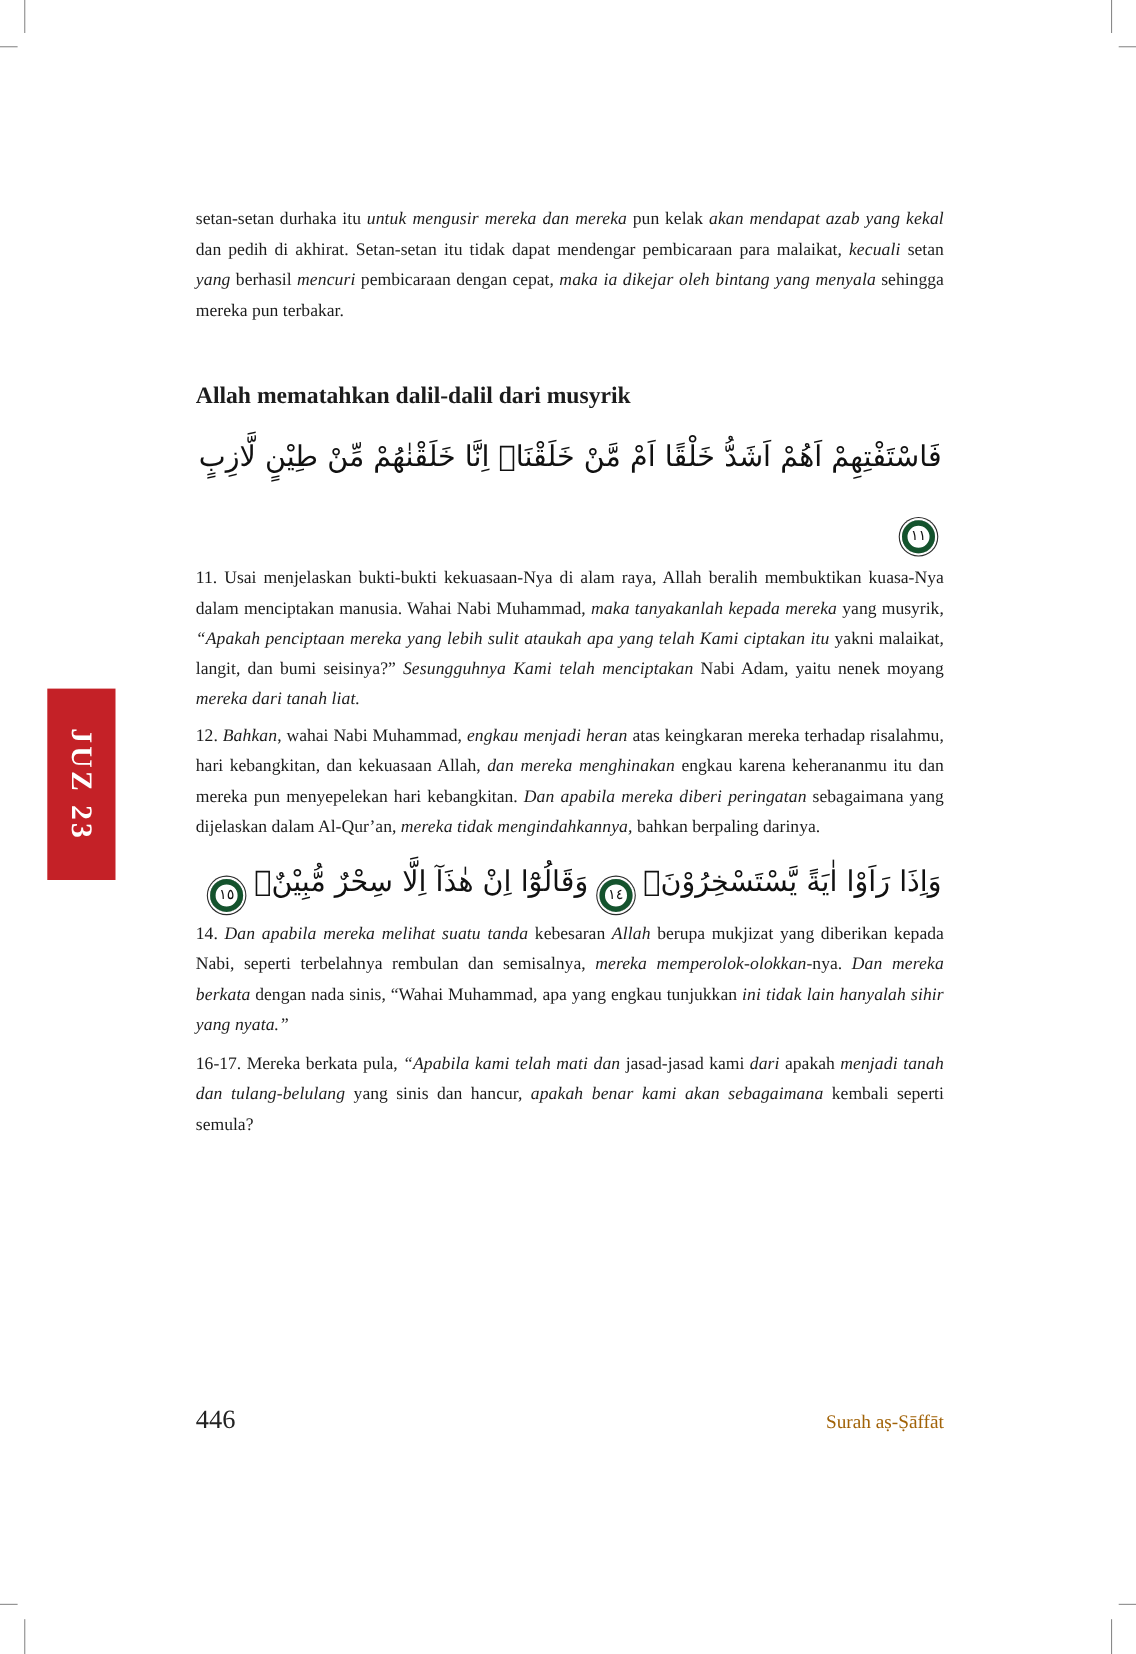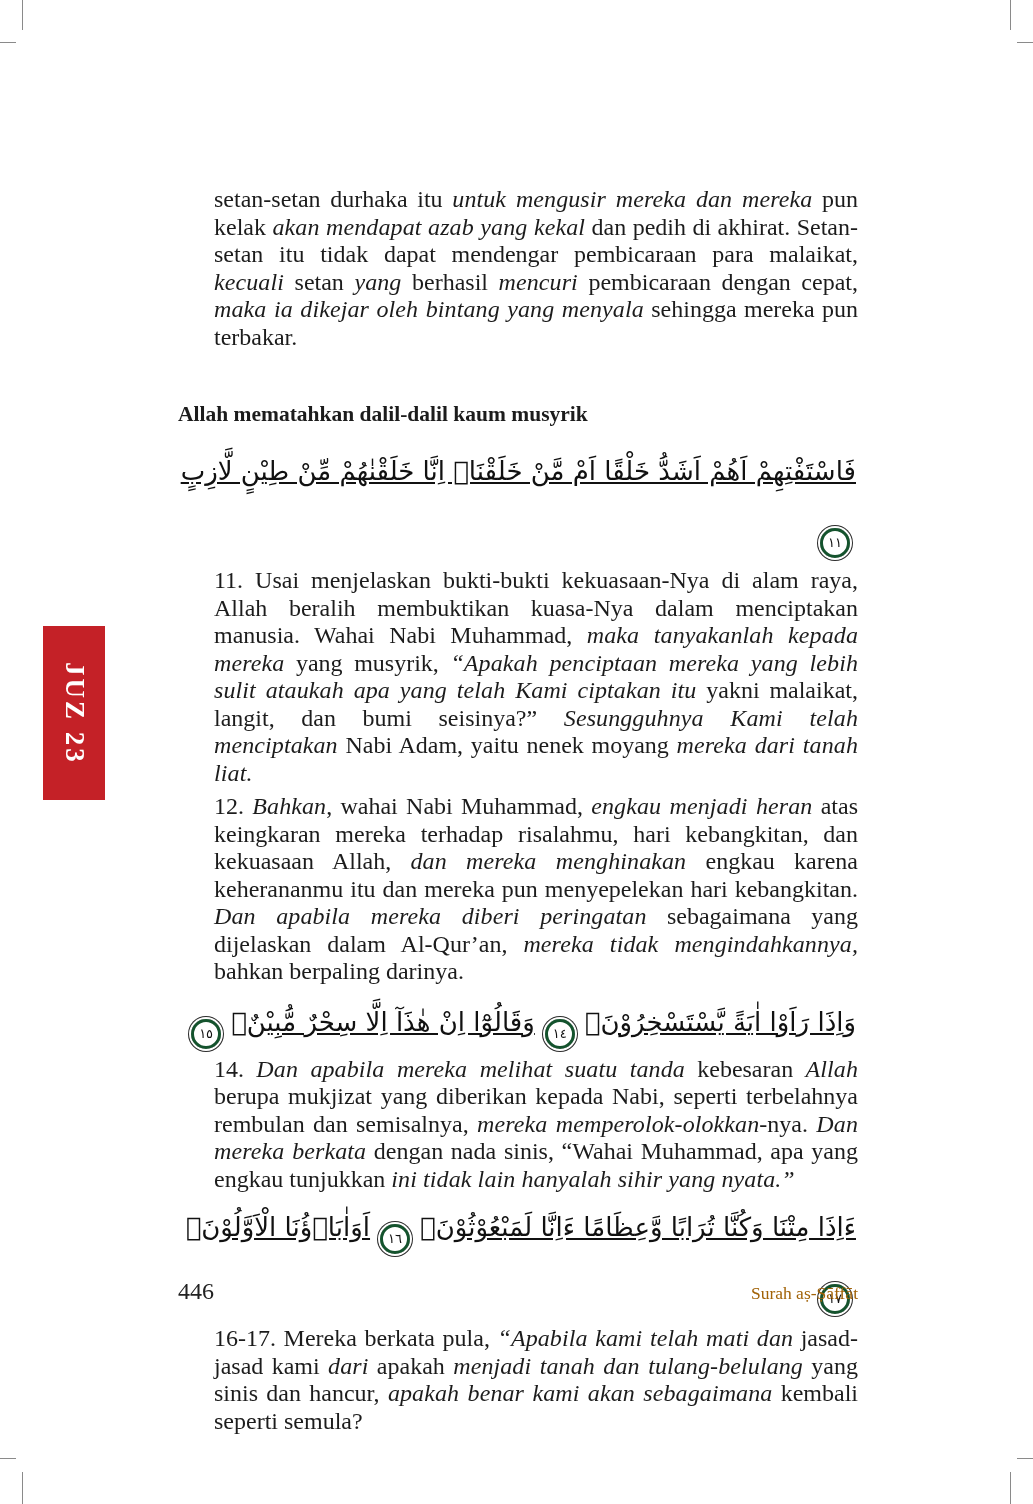--- a/index.html
+++ b/index.html
@@ -41,50 +41,49 @@
     white-space: nowrap;
   }
 
   
   .content {
     position: absolute;
     left: 178px; top: 186px;
     width: 680px;
   }
   .para {
-    font-size: 24px;
+    font-size: 16px;
     line-height: 27.5px;
     text-align: justify;
     text-justify: inter-word;
-    margin-left: 36px;
   }
   .para i { letter-spacing: 0.1px; }
   .section-heading {
     margin-top: 50px;
     font-size: 21.5px;
     font-weight: bold;
     line-height: 27px;
   }
 
   
   .arabic-line {
     direction: rtl;
     text-align: right;
     font-family: "DejaVu Sans", sans-serif;
     font-size: 26px;
     line-height: 60px;
     color: #111111;
   }
-  .arabic-line .ayah-text { padding: 0 2px; text-decoration: underline; }
+  .arabic-line .ayah-text { padding: 0 2px; }
   .ayah-num {
     display: inline-flex;
     align-items: center;
     justify-content: center;
     width: 30px; height: 30px;
-    border: 3px solid #14532d;
+    border: 5px solid #14532d;
     border-radius: 50%;
     box-shadow: 0 0 0 2px #ffffff, 0 0 0 3px #2b2b2b;
     font-size: 13px;
     margin: 0 8px;
     vertical-align: -7px;
   }
   .m-ar1 { margin-top: 13px; }
   .m-p11 { margin-top: 6px; }
   .m-ar2 { margin-top: 4px; }
   .m-p12 { margin-top: 6px; }
@@ -118,34 +117,33 @@
 <div class="crop v br-v"></div>
 
 <div class="juz-tab" style="background: rgb(196, 33, 39);">
   <span>JUZ 23</span>
 </div>
 
 <div class="content">
 
   <p class="para"><span>setan-setan durhaka itu </span><i>untuk mengusir mereka dan mereka</i><span> pun kelak </span><i>akan mendapat azab yang kekal</i><span> dan pedih di akhirat. Setan-setan itu tidak dapat mendengar pembicaraan para malaikat, </span><i>kecuali</i><span> setan </span><i>yang</i><span> berhasil </span><i>mencuri</i><span> pembicaraan dengan cepat, </span><i>maka ia dikejar oleh bintang yang menyala</i><span> sehingga mereka pun terbakar.</span></p>
 
-  <h2 class="section-heading">Allah mematahkan dalil-dalil kaum musyrik</h2>
+  <h2 class="section-heading">Allah mematahkan dalil-dalil dari musyrik</h2>
 
   <div class="arabic-line m-ar1"><span class="ayah-text">فَاسْتَفْتِهِمْ اَهُمْ اَشَدُّ خَلْقًا اَمْ مَّنْ خَلَقْنَاۗ اِنَّا خَلَقْنٰهُمْ مِّنْ طِيْنٍ لَّازِبٍ</span><span class="ayah-num">١١</span></div>
 
   <p class="para m-p11"><span>11. Usai menjelaskan bukti-bukti kekuasaan-Nya di alam raya, Allah beralih membuktikan kuasa-Nya dalam menciptakan manusia. Wahai Nabi Muhammad, </span><i>maka tanyakanlah kepada mereka</i><span> yang musyrik, </span><i>“Apakah penciptaan mereka yang lebih sulit ataukah apa yang telah Kami ciptakan itu</i><span> yakni malaikat, langit, dan bumi seisinya?” </span><i>Sesungguhnya Kami telah menciptakan</i><span> Nabi Adam, yaitu nenek moyang </span><i>mereka dari tanah liat.</i></p>
 
 
   <p class="para m-p12"><span>12. </span><i>Bahkan</i><span>, wahai Nabi Muhammad, </span><i>engkau menjadi heran</i><span> atas keingkaran mereka terhadap risalahmu, hari kebangkitan, dan kekuasaan Allah, </span><i>dan mereka menghinakan</i><span> engkau karena keherananmu itu dan mereka pun menyepelekan hari kebangkitan. </span><i>Dan apabila mereka diberi peringatan</i><span> sebagaimana yang dijelaskan dalam Al-Qur’an, </span><i>mereka tidak mengindahkannya,</i><span> bahkan berpaling darinya.</span></p>
 
   <div class="arabic-line m-ar3"><span class="ayah-text">وَاِذَا رَاَوْا اٰيَةً يَّسْتَسْخِرُوْنَۖ</span><span class="ayah-num">١٤</span><span class="ayah-text">وَقَالُوْٓا اِنْ هٰذَآ اِلَّا سِحْرٌ مُّبِيْنٌۚ</span><span class="ayah-num">١٥</span></div>
 
   <p class="para m-p14"><span>14. </span><i>Dan apabila mereka melihat suatu tanda</i><span> kebesaran </span><i>Allah</i><span> berupa mukjizat yang diberikan kepada Nabi, seperti terbelahnya rembulan dan semisalnya, </span><i>mereka memperolok-olokkan</i><span>-nya. </span><i>Dan mereka berkata</i><span> dengan nada sinis, “Wahai Muhammad, apa yang engkau tunjukkan </span><i>ini tidak lain hanyalah sihir yang nyata.”</i></p>
 
-  <div class="arabic-line m-ar4"><span class="ayah-text">ءَاِذَا مِتْنَا وَكُنَّا تُرَابًا وَّعِظَامًا ءَاِنَّا لَمَبْعُوْثُوْنَۙ</span><span class="ayah-num">١٦</span><span class="ayah-text">اَوَاٰبَاۤؤُنَا الْاَوَّلُوْنَۗ</span><span class="ayah-num">١٧</span></div>
 
   <p class="para m-p16"><span>16-17. Mereka berkata pula, </span><i>“Apabila kami telah mati dan</i><span> jasad-jasad kami </span><i>dari</i><span> apakah </span><i>menjadi tanah dan tulang-belulang</i><span> yang sinis dan hancur, </span><i>apakah benar kami akan sebagaimana</i><span> kembali seperti semula?</span></p>
 
 </div>
 
 <div class="footer">
   <span class="page-number">446</span>
   <span class="surah-title">Surah aṣ-Ṣāffāt</span>
 </div>
 

